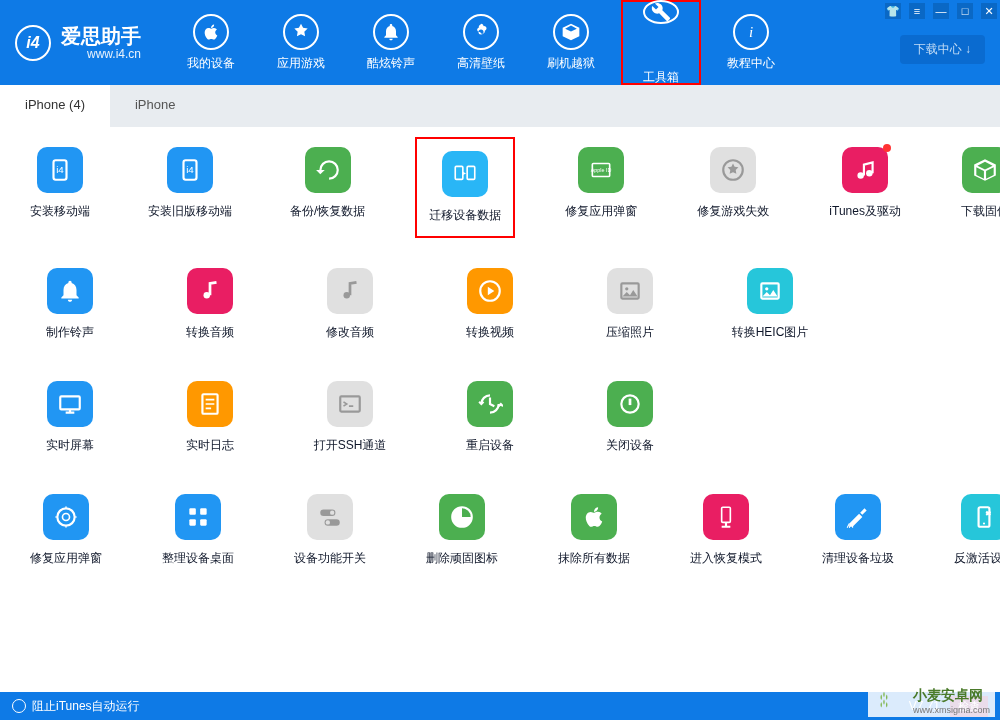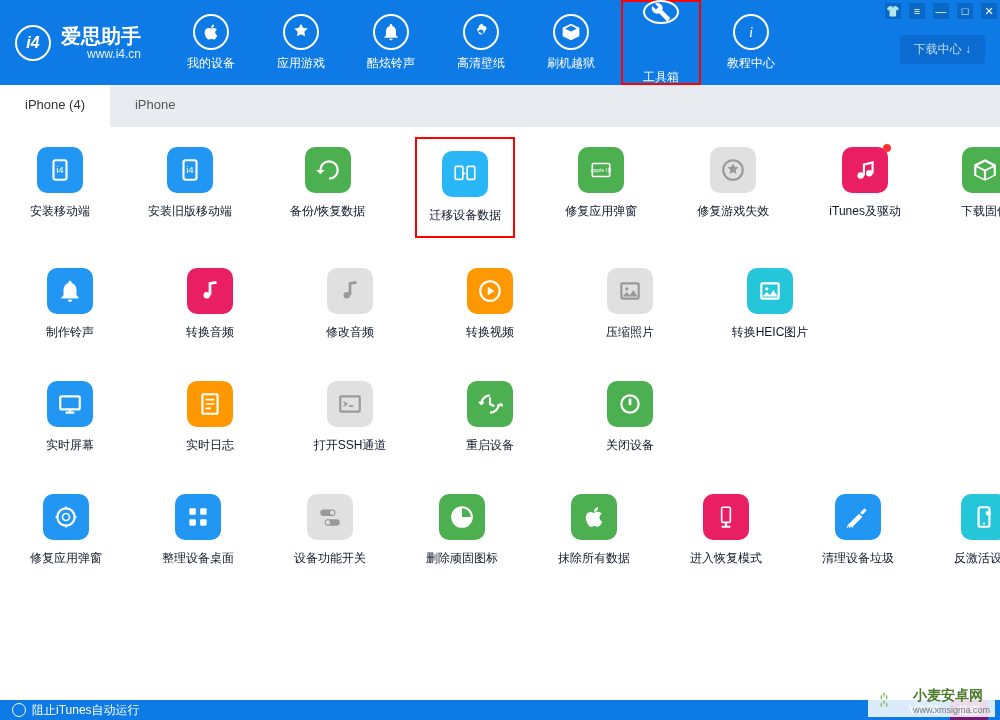--- a/index.html
+++ b/index.html
@@ -41,21 +41,21 @@
     .bg-blue { background: #2196f3; }
     .bg-green { background: #4caf50; }
     .bg-teal { background: #26c6da; }
     .bg-orange { background: #ff9800; }
     .bg-pink { background: #e91e63; }
     .bg-lightblue { background: #29b6f6; }
     .bg-gray { background: #e0e0e0; }
     .bg-gray svg { fill: #999 !important; }
     .bg-cyan { background: #26c6da; }
     
-    .footer { position: absolute; bottom: 0; left: 0; right: 0; height: 20px; background: #0e7ae6; display: flex; align-items: center; padding: 0 12px; color: #fff; font-size: 12px; }
+    .footer { position: absolute; bottom: 0; left: 0; right: 0; height: 28px; background: #0e7ae6; display: flex; align-items: center; padding: 0 12px; color: #fff; font-size: 12px; }
     .footer-left { display: flex; align-items: center; gap: 6px; }
     .footer-circle { width: 14px; height: 14px; border: 1.5px solid #fff; border-radius: 50%; }
     .footer-right { margin-left: auto; display: flex; align-items: center; gap: 10px; }
     .check-btn { background: #701a75; padding: 3px 8px; font-size: 11px; }
     
     .watermark { position: absolute; bottom: 3px; right: 5px; display: flex; align-items: center; gap: 18px; font-size: 14px; color: #4a7a2a; font-weight: bold; z-index: 10; background: rgba(255,255,255,0.85); padding: 2px 5px; }
     .watermark-icon { width: 22px; height: 22px; }
     .watermark-sub { font-size: 9px; color: #777; font-weight: normal; display: block; }
   </style>
 </head>

